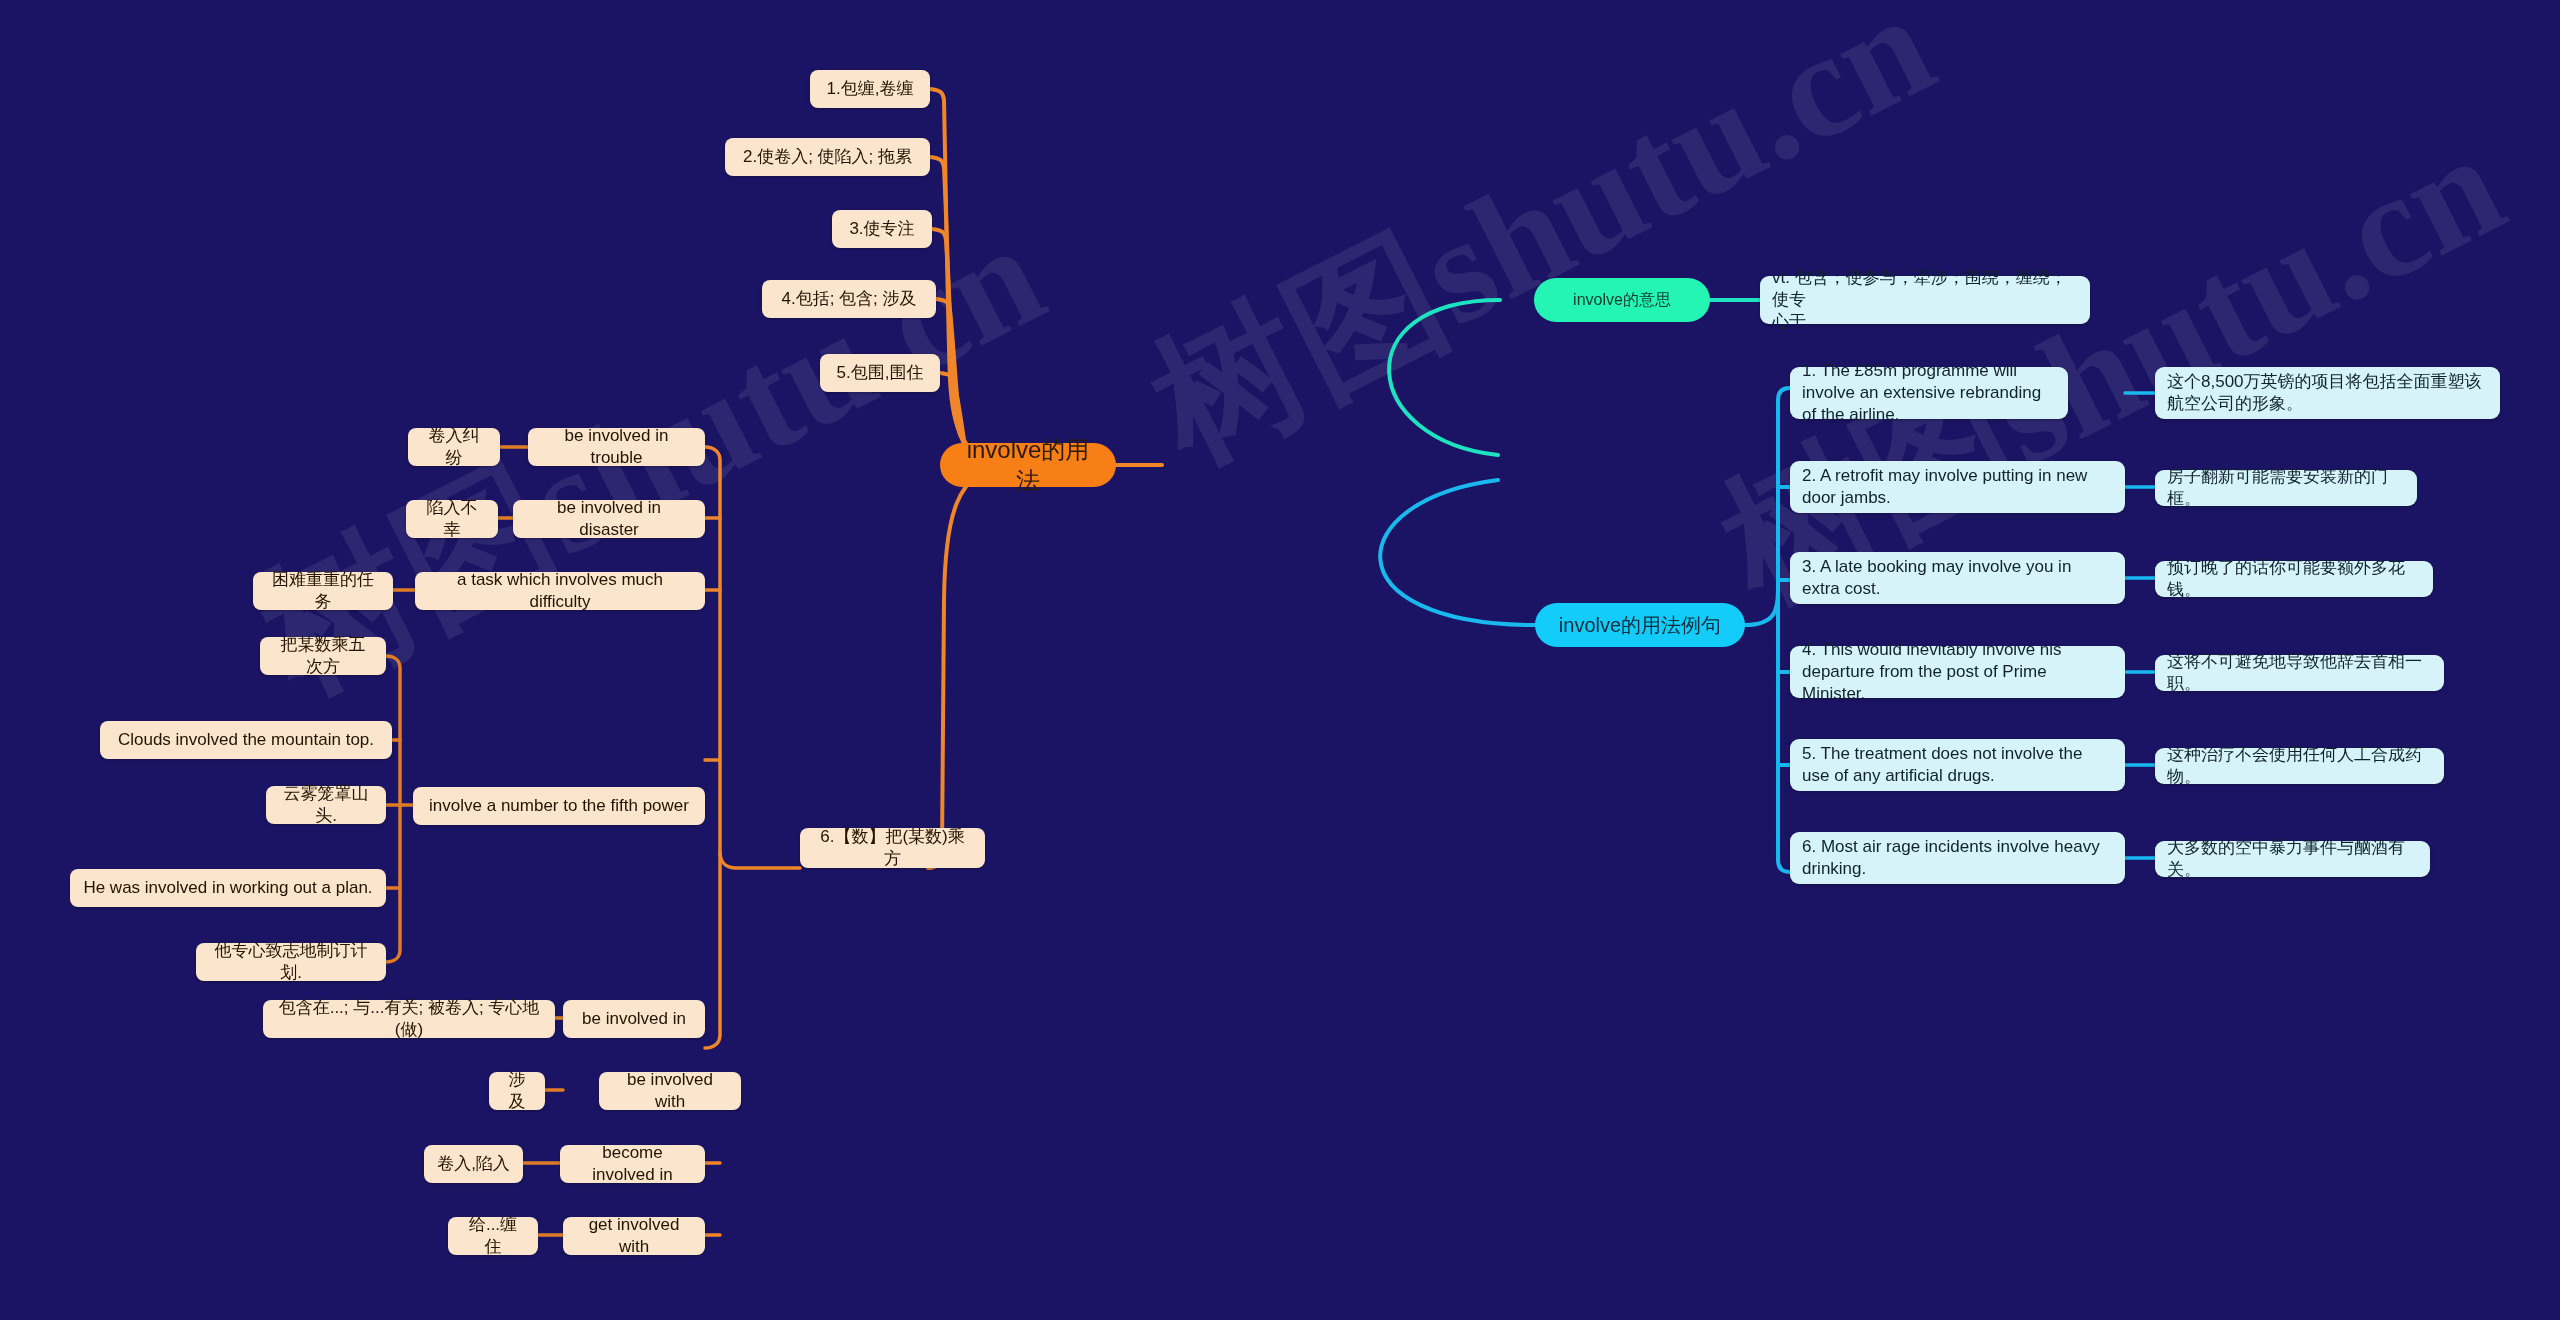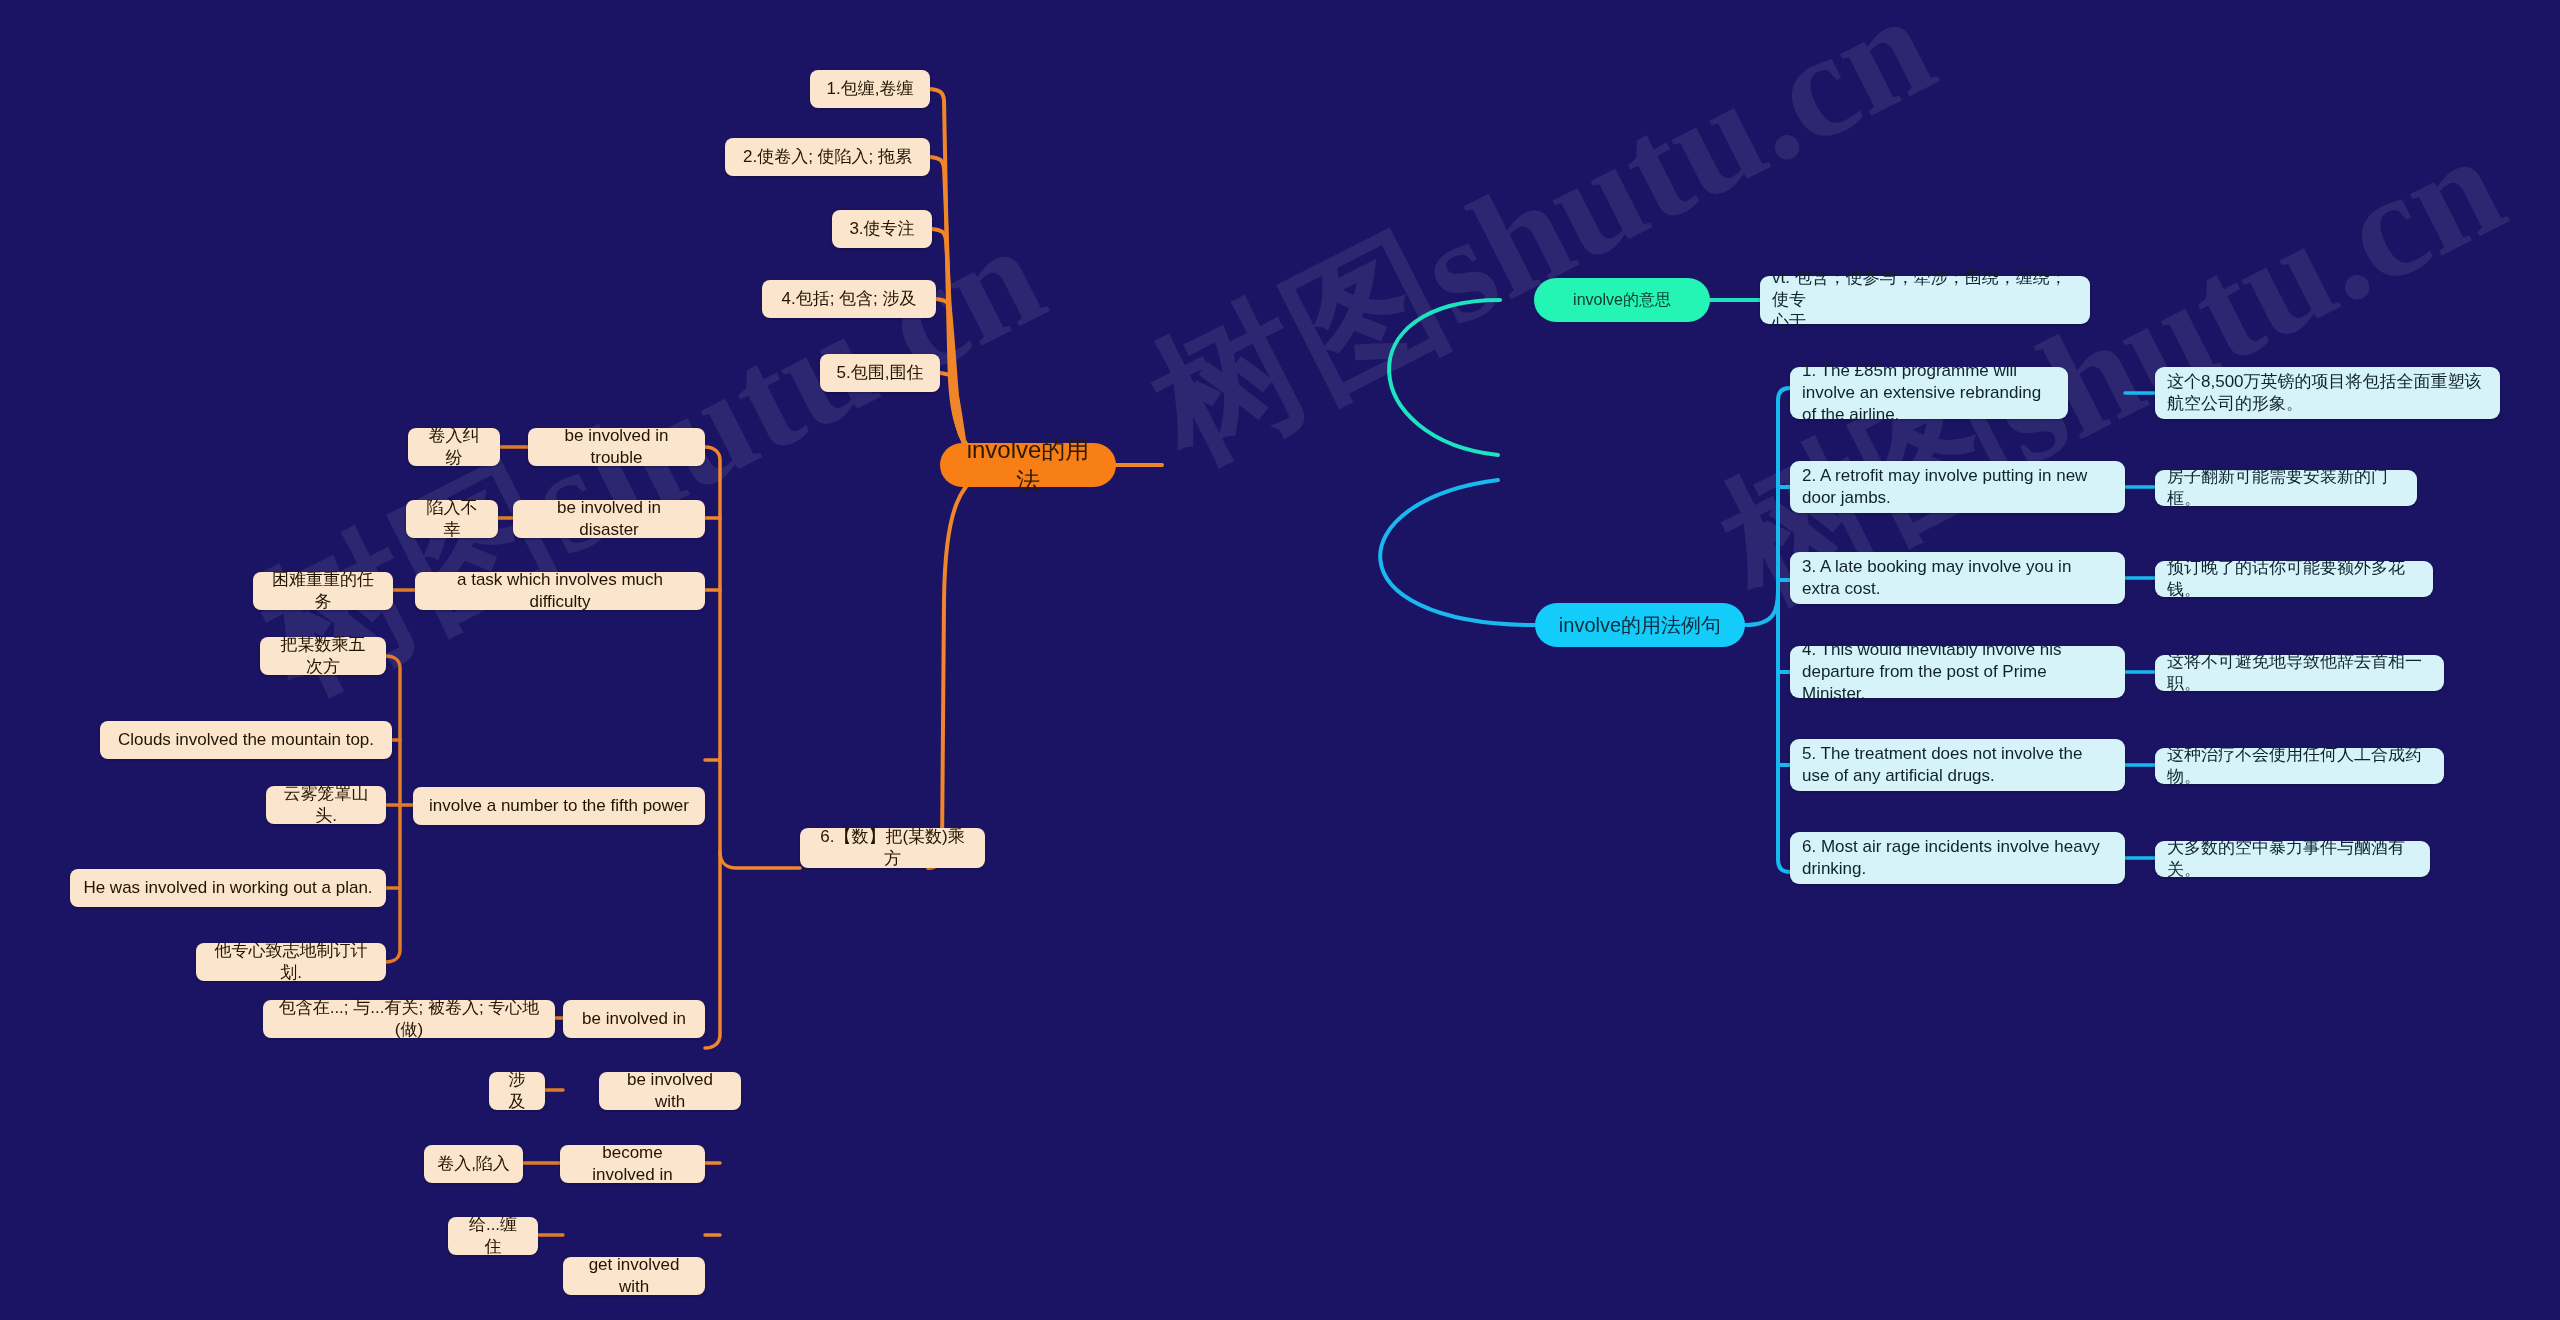--- a/index.html
+++ b/index.html
@@ -180,21 +180,21 @@
 
   <div class="node leaf-cream align-c" style="left:800px;top:828px;width:185px;height:40px;">6.【数】把(某数)乘方</div>
 
   <div class="node leaf-cream align-c" style="left:528px;top:428px;width:177px;height:38px;">be involved in trouble</div>
   <div class="node leaf-cream align-c" style="left:513px;top:500px;width:192px;height:38px;">be involved in disaster</div>
   <div class="node leaf-cream align-c" style="left:415px;top:572px;width:290px;height:38px;">a task which involves much difficulty</div>
   <div class="node leaf-cream align-c" style="left:413px;top:787px;width:292px;height:38px;">involve a number to the fifth power</div>
   <div class="node leaf-cream align-c" style="left:563px;top:1000px;width:142px;height:38px;">be involved in</div>
   <div class="node leaf-cream align-c" style="left:563px;top:1072px;width:142px;height:38px;margin-left:36px;">be involved with</div>
   <div class="node leaf-cream align-c" style="left:560px;top:1145px;width:145px;height:38px;">become involved in</div>
-  <div class="node leaf-cream align-c" style="left:563px;top:1217px;width:142px;height:38px;margin-top:40px;">get involved with</div>
+  <div class="node leaf-cream align-c" style="left:563px;top:1217px;width:142px;height:38px;">get involved with</div>
 
   <div class="node leaf-cream align-c" style="left:408px;top:428px;width:92px;height:38px;">卷入纠纷</div>
   <div class="node leaf-cream align-c" style="left:406px;top:500px;width:92px;height:38px;">陷入不幸</div>
   <div class="node leaf-cream align-c" style="left:253px;top:572px;width:140px;height:38px;">困难重重的任务</div>
   <div class="node leaf-cream align-c" style="left:263px;top:1000px;width:292px;height:38px;">包含在...; 与...有关; 被卷入; 专心地(做)</div>
   <div class="node leaf-cream align-c" style="left:489px;top:1072px;width:56px;height:38px;">涉及</div>
   <div class="node leaf-cream align-c" style="left:424px;top:1145px;width:99px;height:38px;">卷入,陷入</div>
   <div class="node leaf-cream align-c" style="left:448px;top:1217px;width:90px;height:38px;">给...缠住</div>
 
   <div class="node leaf-cream align-c" style="left:260px;top:637px;width:126px;height:38px;">把某数乘五次方</div>

